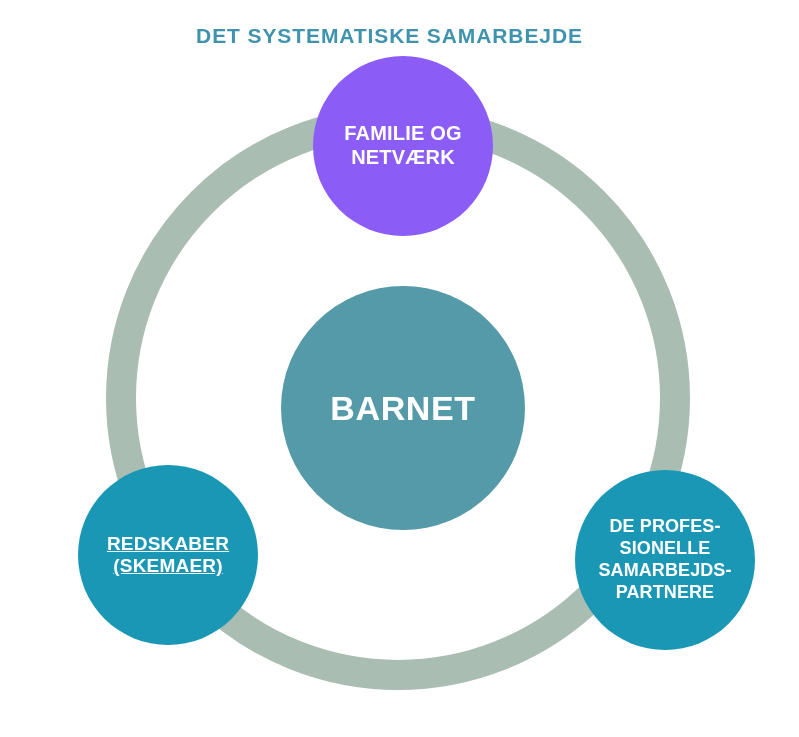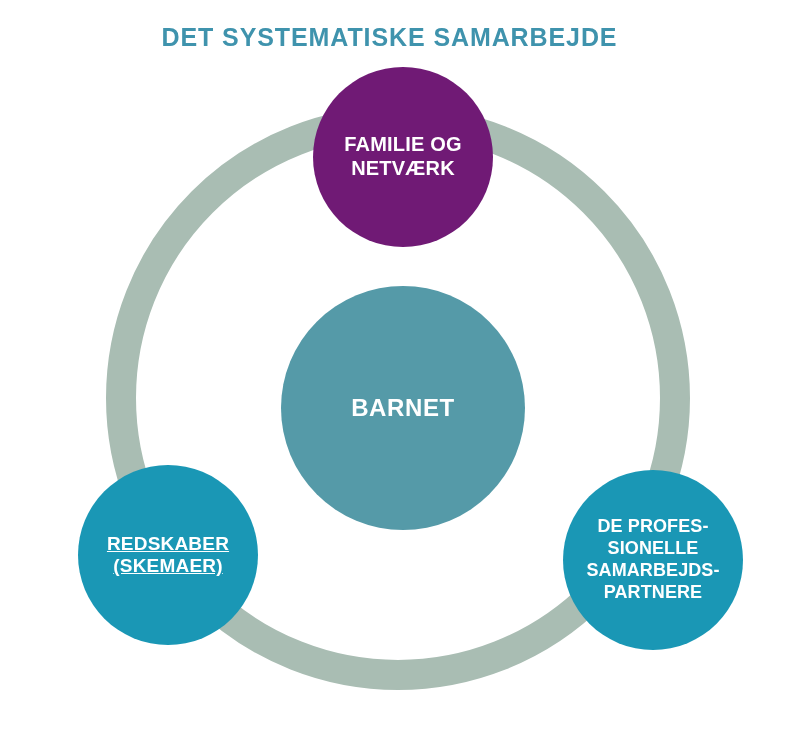--- a/index.html
+++ b/index.html
@@ -17,21 +17,21 @@
     height: 737px;
     background: #ffffff;
     overflow: hidden;
   }
   #diagram-title {
     position: absolute;
     left: 0;
     top: 24px;
     width: 779px;
     text-align: center;
-    font-size: 25px;
+    font-size: 21px;
     font-weight: bold;
     letter-spacing: 0.9px;
     color: #3f93ad;
     line-height: 1.1;
     white-space: nowrap;
   }
   #ring-svg {
     position: absolute;
     left: 0;
     top: 0;
@@ -57,50 +57,50 @@
   }
   #node-center {
     left: 281px;
     top: 286px;
     width: 244px;
     height: 244px;
     background: #559aa8;
     z-index: 3;
   }
   #node-center .node-label {
-    font-size: 24px;
+    font-size: 34px;
     letter-spacing: 0.6px;
   }
   #node-top {
     left: 313px;
-    top: 67px;
+    top: 56px;
     width: 180px;
     height: 180px;
-    background: #701a75;
+    background: #8b5cf6;
     z-index: 4;
   }
   #node-top .node-label {
     font-size: 20px;
     letter-spacing: 0.2px;
   }
   #node-left {
     left: 78px;
     top: 465px;
     width: 180px;
     height: 180px;
     background: #1a97b5;
     z-index: 4;
   }
   #node-left .node-label {
     font-size: 19px;
     letter-spacing: 0.2px;
     text-decoration: underline;
   }
   #node-right {
-    left: 563px;
+    left: 575px;
     top: 470px;
     width: 180px;
     height: 180px;
     background: #1a97b5;
     z-index: 4;
   }
   #node-right .node-label {
     font-size: 18px;
     letter-spacing: 0.1px;
     line-height: 1.22;

